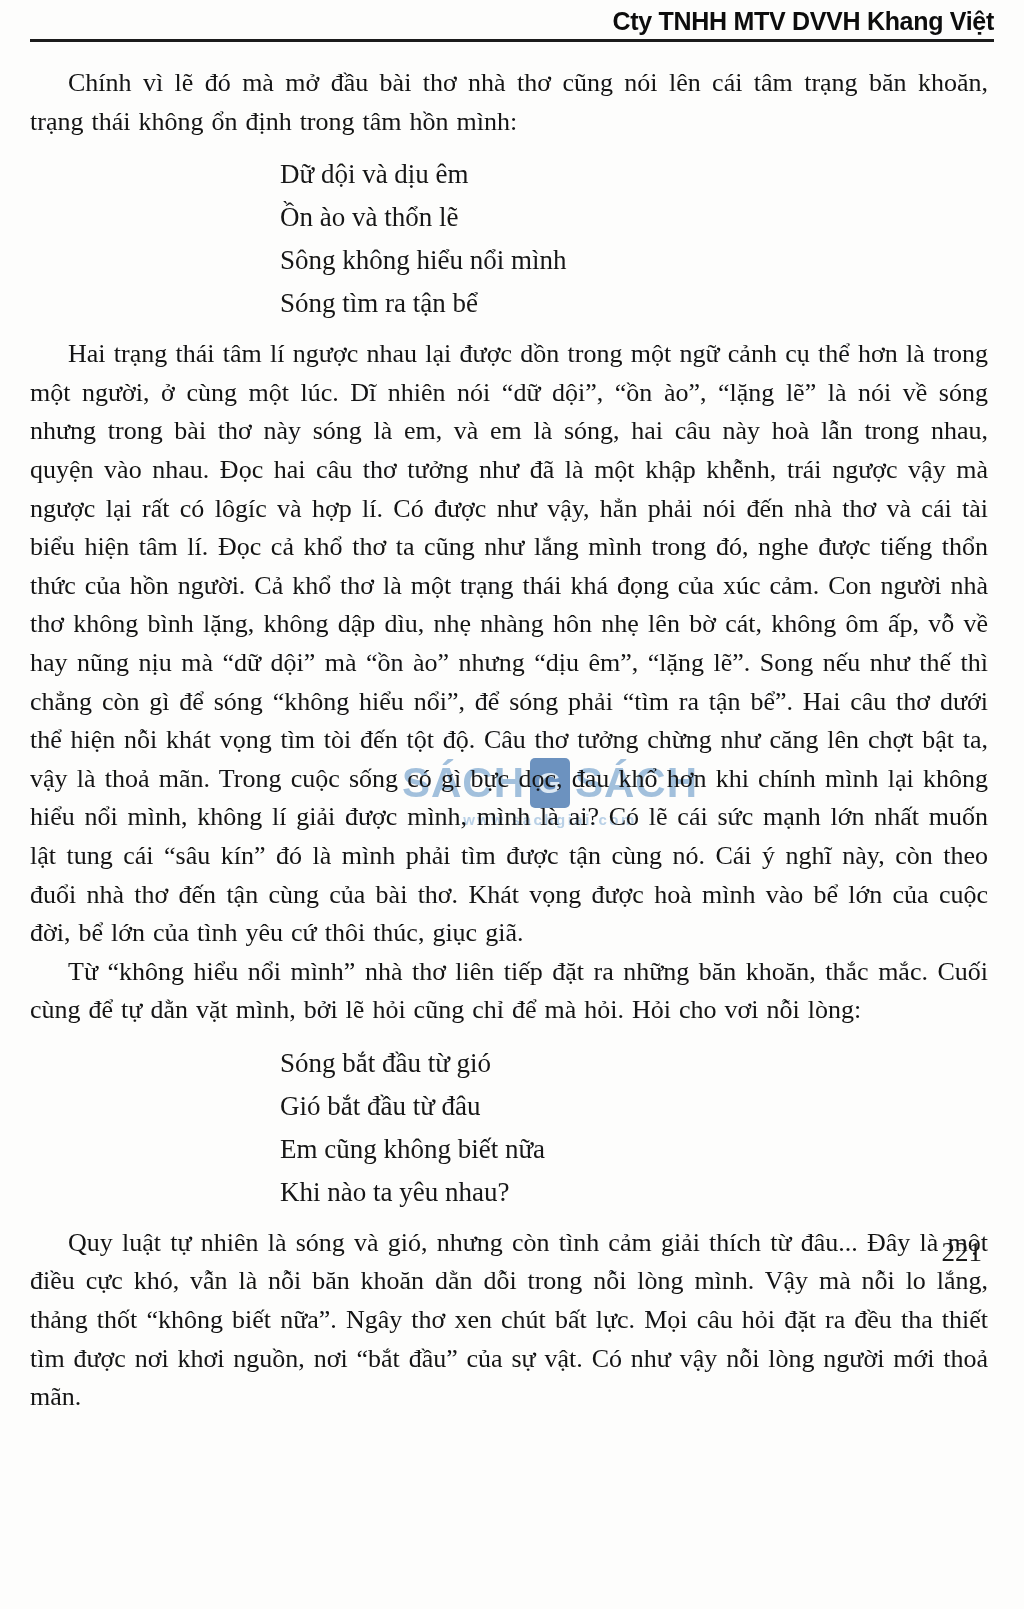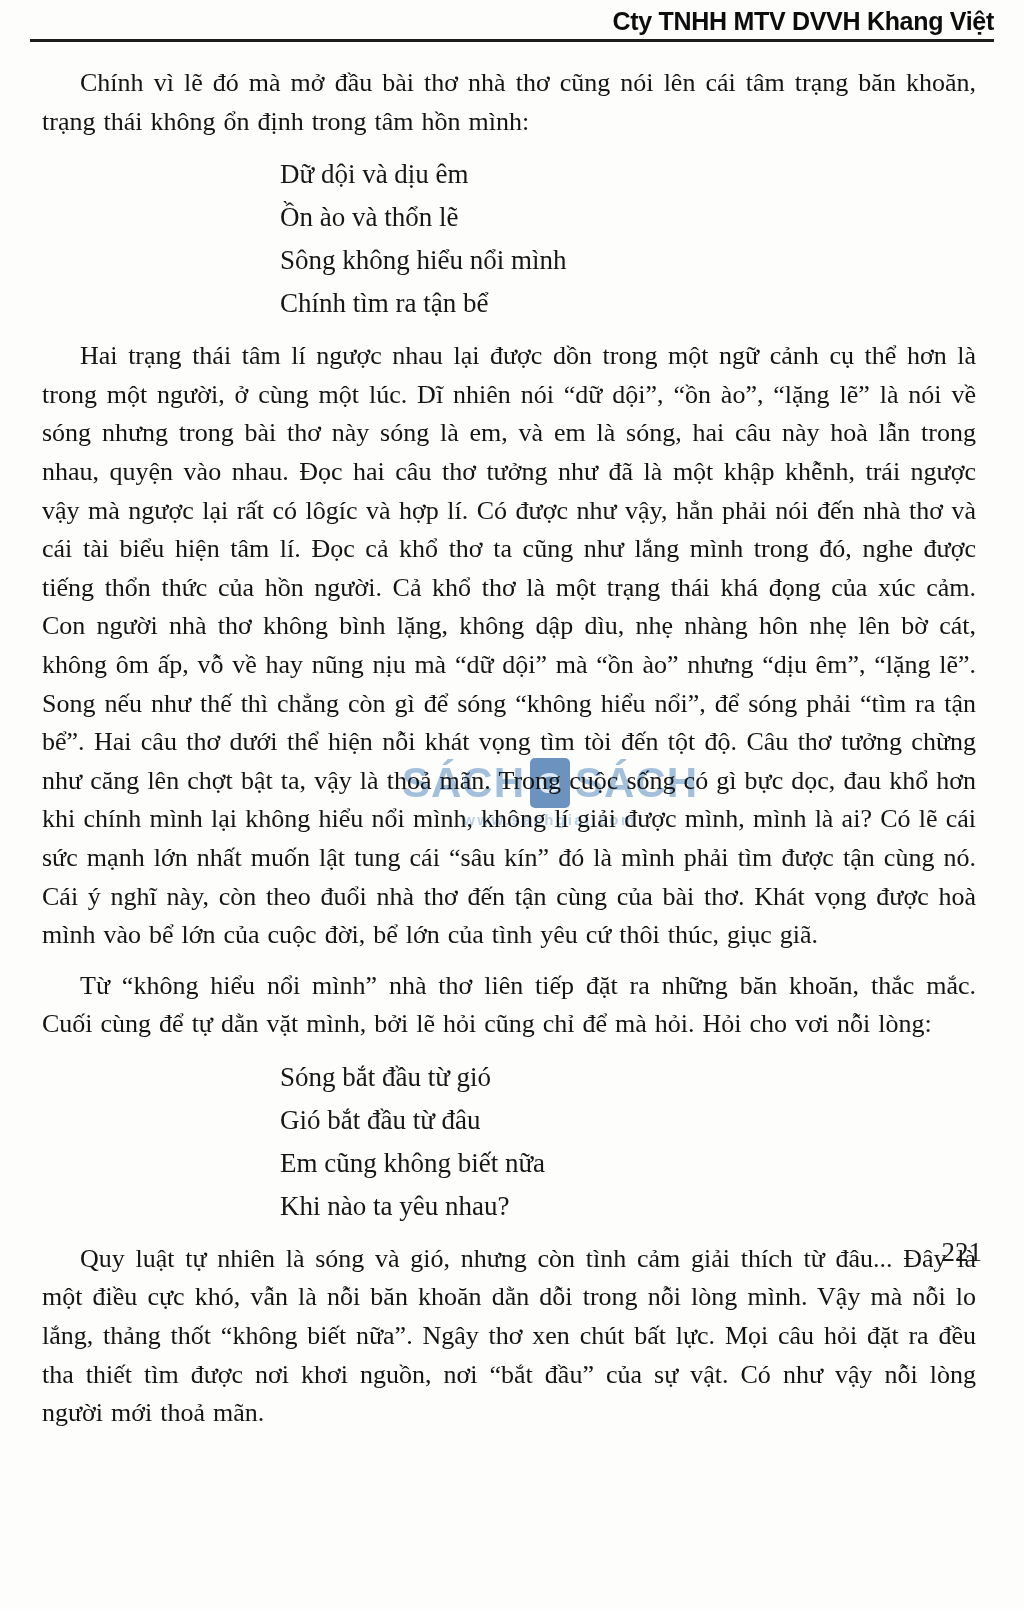--- a/index.html
+++ b/index.html
@@ -40,21 +40,21 @@
     padding: 0 36px 0 30px;
   }
   .quote-block {
     margin: 22px 0 0 258px;
     font-style: italic;
     font-size: 27px;
     line-height: 43px;
     color: #171717;
   }
   p.body {
-    margin: 12px;
+    margin: 0;
     font-size: 26px;
     line-height: 38.6px;
     text-align: justify;
     text-indent: 38px;
     word-spacing: 1.5px;
     color: #141414;
   }
   .mt12 { margin-top: 12px; }
   .verse-block {
     margin: 12px 0 10px 250px;
@@ -137,21 +137,21 @@
 
     <div class="quote-block">
     </div>
 
     <p class="body mt12">Chính vì lẽ đó mà mở đầu bài thơ nhà thơ cũng nói lên cái tâm trạng băn khoăn, trạng thái không ổn định trong tâm hồn mình:</p>
 
     <div class="verse-block">
       <div>Dữ dội và dịu êm</div>
       <div>Ồn ào và thổn lẽ</div>
       <div>Sông không hiểu nổi mình</div>
-      <div>Chính tìm ra tận bể</div>
+      <div>Sóng tìm ra tận bể</div>
     </div>
 
     <p class="body">Hai trạng thái tâm lí ngược nhau lại được dồn trong một ngữ cảnh cụ thể hơn là trong một người, ở cùng một lúc. Dĩ nhiên nói “dữ dội”, “ồn ào”, “lặng lẽ” là nói về sóng nhưng trong bài thơ này sóng là em, và em là sóng, hai câu này hoà lẫn trong nhau, quyện vào nhau. Đọc hai câu thơ tưởng như đã là một khập khễnh, trái ngược vậy mà ngược lại rất có lôgíc và hợp lí. Có được như vậy, hẳn phải nói đến nhà thơ và cái tài biểu hiện tâm lí. Đọc cả khổ thơ ta cũng như lắng mình trong đó, nghe được tiếng thổn thức của hồn người. Cả khổ thơ là một trạng thái khá đọng của xúc cảm. Con người nhà thơ không bình lặng, không dập dìu, nhẹ nhàng hôn nhẹ lên bờ cát, không ôm ấp, vỗ về hay nũng nịu mà “dữ dội” mà “ồn ào” nhưng “dịu êm”, “lặng lẽ”. Song nếu như thế thì chẳng còn gì để sóng “không hiểu nổi”, để sóng phải “tìm ra tận bể”. Hai câu thơ dưới thể hiện nỗi khát vọng tìm tòi đến tột độ. Câu thơ tưởng chừng như căng lên chợt bật ta, vậy là thoả mãn. Trong cuộc sống có gì bực dọc, đau khổ hơn khi chính mình lại không hiểu nổi mình, không lí giải được mình, mình là ai? Có lẽ cái sức mạnh lớn nhất muốn lật tung cái “sâu kín” đó là mình phải tìm được tận cùng nó. Cái ý nghĩ này, còn theo đuổi nhà thơ đến tận cùng của bài thơ. Khát vọng được hoà mình vào bể lớn của cuộc đời, bể lớn của tình yêu cứ thôi thúc, giục giã.</p>
 
     <p class="body">Từ “không hiểu nổi mình” nhà thơ liên tiếp đặt ra những băn khoăn, thắc mắc. Cuối cùng để tự dằn vặt mình, bởi lẽ hỏi cũng chỉ để mà hỏi. Hỏi cho vơi nỗi lòng:</p>
 
     <div class="verse-block">
       <div>Sóng bắt đầu từ gió</div>
       <div>Gió bắt đầu từ đâu</div>
       <div>Em cũng không biết nữa</div>

